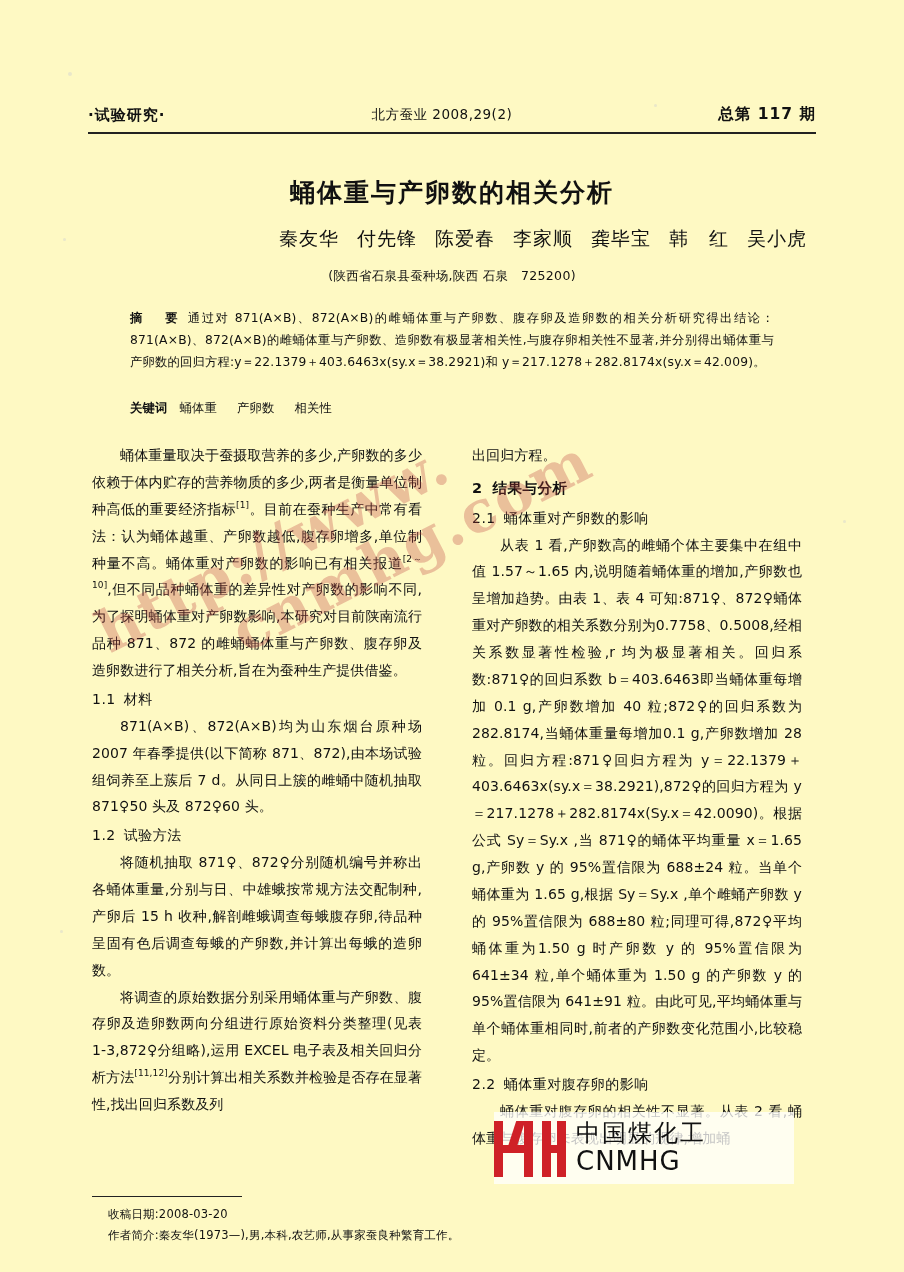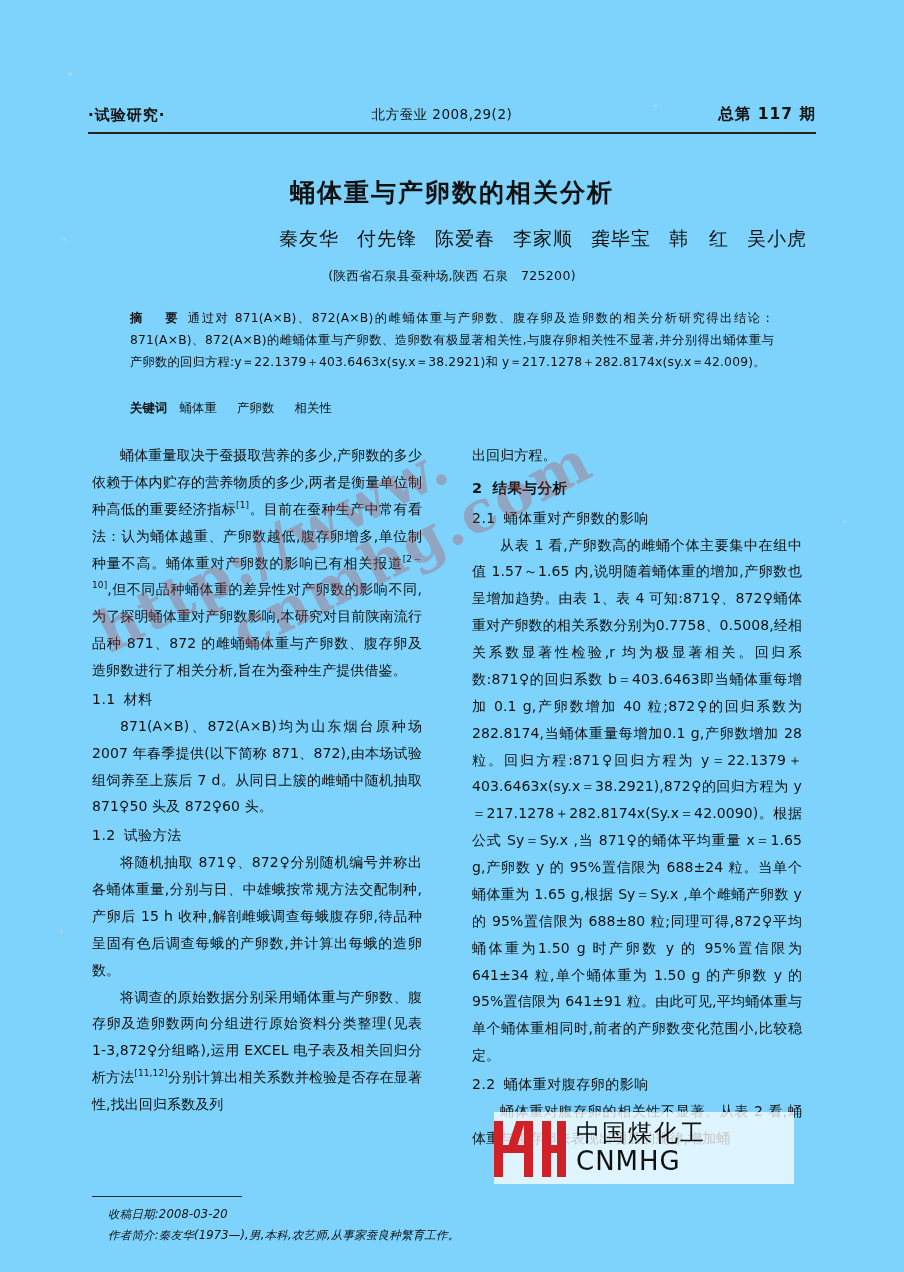--- a/index.html
+++ b/index.html
@@ -13,21 +13,21 @@
     position: relative;
     font-family: "DejaVu Sans", "Liberation Sans", sans-serif;
     color: #111;
     overflow: hidden;
   }
   .page {
     position: absolute;
     left: 0; top: 0;
     width: 904px;
     height: 1272px;
-    background: #7dd3fc;
+    background: #fef9c3;
   }
   
   .speckle {
     position: absolute;
     background: #d8d8d0;
     border-radius: 50%;
     opacity: .55;
   }
 
   
@@ -161,21 +161,20 @@
     border-top: 1px solid #222;
   }
   .footnote {
     position: absolute;
     left: 108px;
     top: 1204px;
     width: 640px;
     font-size: 11.5px;
     line-height: 1.85;
     letter-spacing: .2px;
-    font-style: italic;
   }
 
   
   .watermark {
     position: absolute;
     left: 150px;
     top: 450px;
     width: 600px;
     height: 420px;
     transform: rotate(-27deg);

